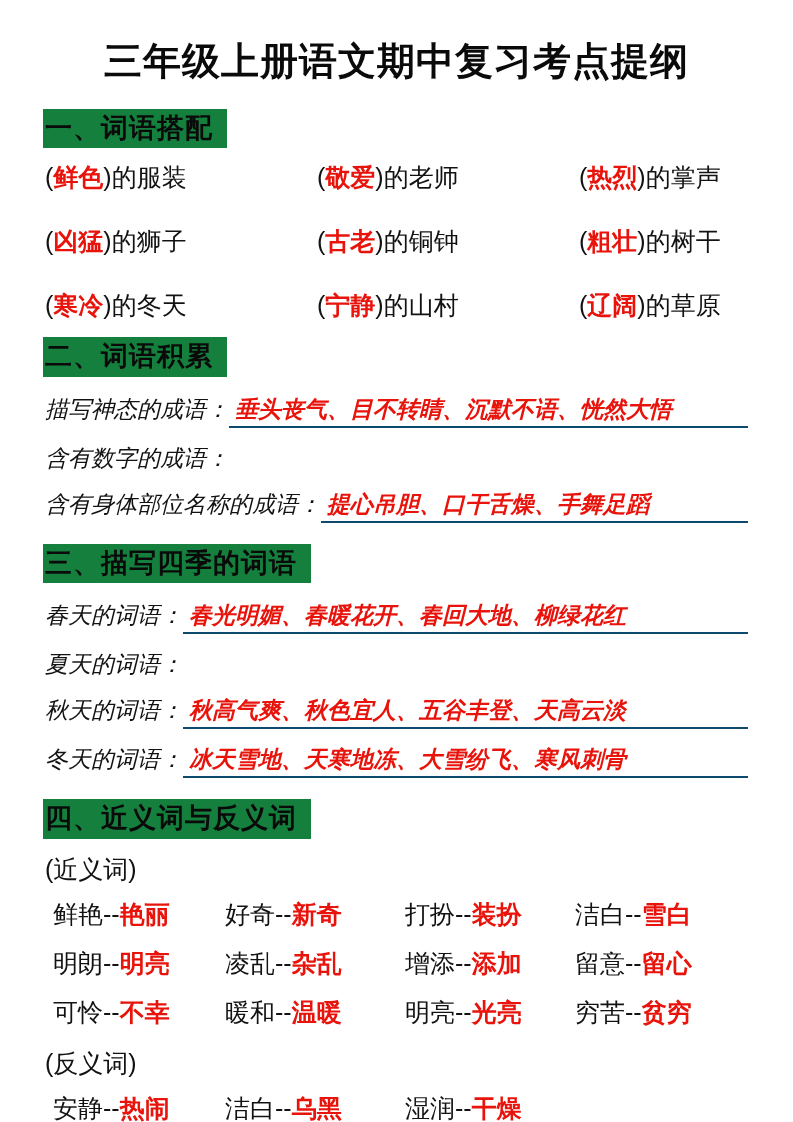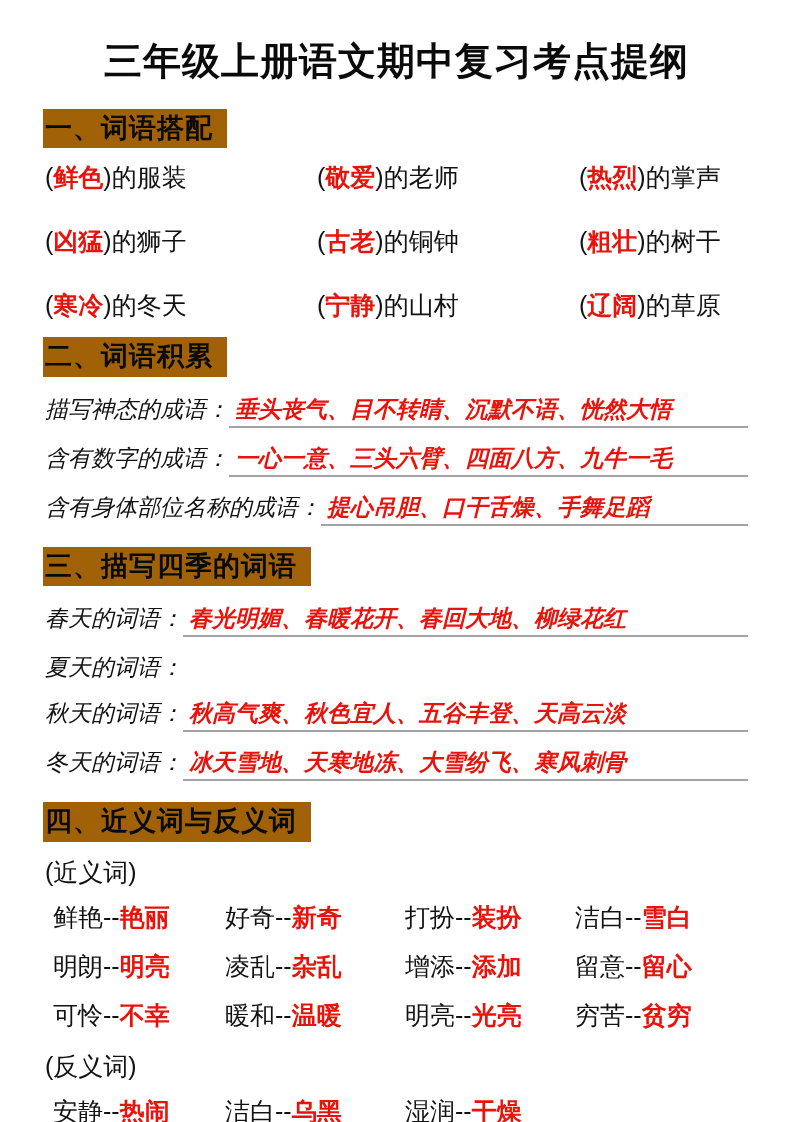--- a/index.html
+++ b/index.html
@@ -17,21 +17,21 @@
     font-size: 38px;
     font-weight: 800;
     text-align: center;
     margin: 6px 0 16px 0;
     letter-spacing: 1px;
     color: #0a0a0a;
   }
 
   .heading {
     display: inline-block;
-    background: #a16207;
+    background: #15803d;
     color: #0a0a0a;
     font-size: 27px;
     font-weight: 700;
     line-height: 1.2;
     padding: 3px 14px 4px 2px;
     margin: 6px 0 4px 0;
     letter-spacing: 1px;
   }
   .heading-row { line-height: 0; margin-left: -2px; }
 
@@ -49,21 +49,21 @@
     display: flex;
     align-items: flex-start;
     font-size: 23px;
     margin: 13px 0 15px 0;
     white-space: nowrap;
     font-style: italic;
   }
   .fill-label { flex: 0 0 auto; }
   .blank {
     flex: 1 1 auto;
-    border-bottom: 2px solid #a3a3a3;
+    border-bottom: 2px solid #0c4a6e;
     padding: 0 2px 1px 6px;
     min-width: 0;
     overflow: hidden;
   }
 
   .sub-label { font-size: 25px; margin: 10px 0 4px 0; }
 
   .syn-grid {
     display: grid;
     grid-template-columns: 172px 180px 170px 1fr;
@@ -96,21 +96,20 @@
 
   <div class="heading-row">
     <div class="heading">二、词语积累</div>
   </div>
   <div class="fill-line">
     <span class="fill-label">描写神态的成语：</span>
     <span class="blank"><span class="red">垂头丧气、目不转睛、沉默不语、恍然大悟</span></span>
   </div>
   <div class="fill-line">
     <span class="fill-label">含有数字的成语：</span>
-    <span class="blank"><span class="red">一心一意、三头六臂、四面八方、九牛一毛</span></span>
   </div>
   <div class="fill-line">
     <span class="fill-label">含有身体部位名称的成语：</span>
     <span class="blank"><span class="red">提心吊胆、口干舌燥、手舞足蹈</span></span>
   </div>
 
   <div class="heading-row">
     <div class="heading">三、描写四季的词语</div>
   </div>
   <div class="fill-line">

